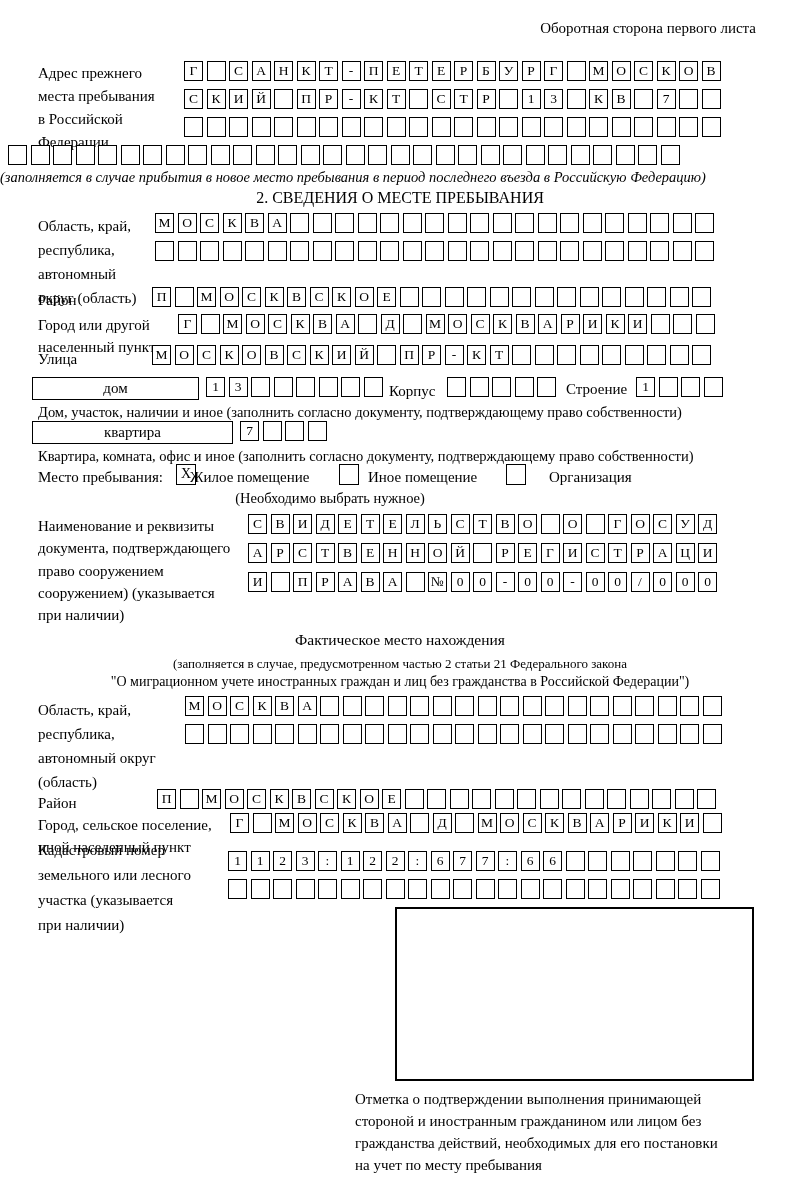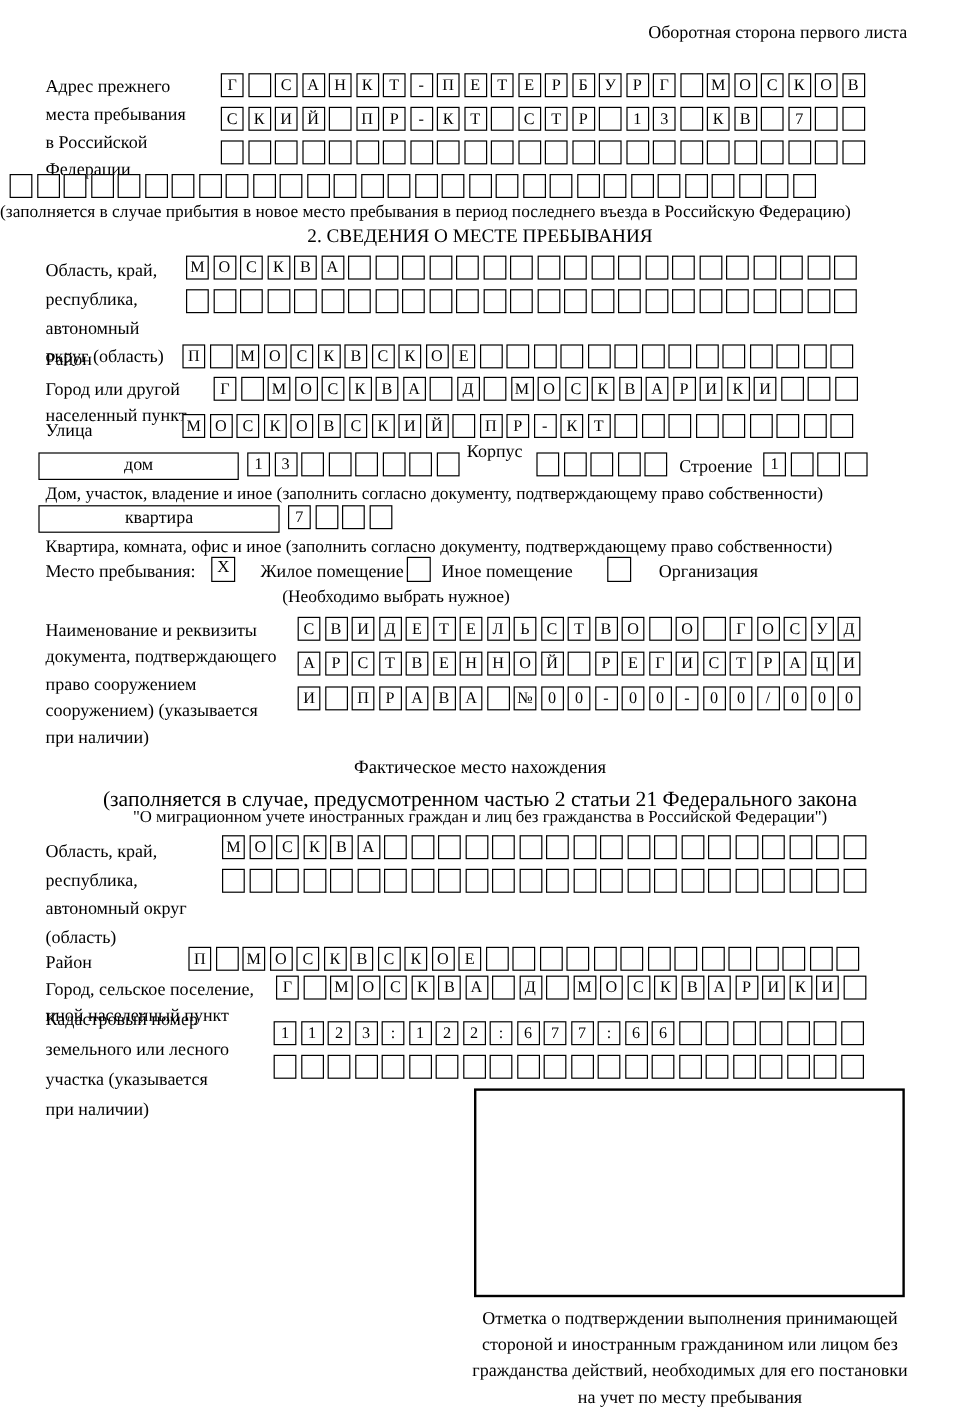--- a/index.html
+++ b/index.html
@@ -31,21 +31,21 @@
   <div class="lbl" style="left:38px;top:62px;">
     <div class="lblline">Адрес прежнего</div>
     <div class="lblline">места пребывания</div>
     <div class="lblline">в Российской</div>
     <div class="lblline">Федерации</div>
   </div>
   <div class="gridrow" style="left:184px;top:61px;"><span class="cell">Г</span><span class="cell"></span><span class="cell">С</span><span class="cell">А</span><span class="cell">Н</span><span class="cell">К</span><span class="cell">Т</span><span class="cell">-</span><span class="cell">П</span><span class="cell">Е</span><span class="cell">Т</span><span class="cell">Е</span><span class="cell">Р</span><span class="cell">Б</span><span class="cell">У</span><span class="cell">Р</span><span class="cell">Г</span><span class="cell"></span><span class="cell">М</span><span class="cell">О</span><span class="cell">С</span><span class="cell">К</span><span class="cell">О</span><span class="cell">В</span></div>
   <div class="gridrow" style="left:184px;top:89px;"><span class="cell">С</span><span class="cell">К</span><span class="cell">И</span><span class="cell">Й</span><span class="cell"></span><span class="cell">П</span><span class="cell">Р</span><span class="cell">-</span><span class="cell">К</span><span class="cell">Т</span><span class="cell"></span><span class="cell">С</span><span class="cell">Т</span><span class="cell">Р</span><span class="cell"></span><span class="cell">1</span><span class="cell">3</span><span class="cell"></span><span class="cell">К</span><span class="cell">В</span><span class="cell"></span><span class="cell">7</span><span class="cell"></span><span class="cell"></span></div>
   <div class="gridrow" style="left:184px;top:117px;"><span class="cell"></span><span class="cell"></span><span class="cell"></span><span class="cell"></span><span class="cell"></span><span class="cell"></span><span class="cell"></span><span class="cell"></span><span class="cell"></span><span class="cell"></span><span class="cell"></span><span class="cell"></span><span class="cell"></span><span class="cell"></span><span class="cell"></span><span class="cell"></span><span class="cell"></span><span class="cell"></span><span class="cell"></span><span class="cell"></span><span class="cell"></span><span class="cell"></span><span class="cell"></span><span class="cell"></span></div>
   <div class="gridrow" style="left:8px;top:145px;"><span class="cell"></span><span class="cell"></span><span class="cell"></span><span class="cell"></span><span class="cell"></span><span class="cell"></span><span class="cell"></span><span class="cell"></span><span class="cell"></span><span class="cell"></span><span class="cell"></span><span class="cell"></span><span class="cell"></span><span class="cell"></span><span class="cell"></span><span class="cell"></span><span class="cell"></span><span class="cell"></span><span class="cell"></span><span class="cell"></span><span class="cell"></span><span class="cell"></span><span class="cell"></span><span class="cell"></span><span class="cell"></span><span class="cell"></span><span class="cell"></span><span class="cell"></span><span class="cell"></span><span class="cell"></span></div>
-  <div class="cap center" style="left:0;top:169px;width:656px;">(заполняется в случае прибытия в новое место пребывания в период последнего въезда в Российскую Федерацию)</div>
+  <div class="cap center" style="left:0;top:169px;width:656px;font-style:italic;">(заполняется в случае прибытия в новое место пребывания в период последнего въезда в Российскую Федерацию)</div>
 
   <div class="title" style="top:189px;font-size:16px;">2. СВЕДЕНИЯ О МЕСТЕ ПРЕБЫВАНИЯ</div>
 
   <div class="lbl" style="left:38px;top:214px;line-height:24px;">
     <div class="lblline">Область, край,</div>
     <div class="lblline">республика,</div>
     <div class="lblline">автономный</div>
     <div class="lblline">округ (область)</div>
   </div>
   <div class="gridrow" style="left:155px;top:213px;"><span class="cell">М</span><span class="cell">О</span><span class="cell">С</span><span class="cell">К</span><span class="cell">В</span><span class="cell">А</span><span class="cell"></span><span class="cell"></span><span class="cell"></span><span class="cell"></span><span class="cell"></span><span class="cell"></span><span class="cell"></span><span class="cell"></span><span class="cell"></span><span class="cell"></span><span class="cell"></span><span class="cell"></span><span class="cell"></span><span class="cell"></span><span class="cell"></span><span class="cell"></span><span class="cell"></span><span class="cell"></span><span class="cell"></span></div>
@@ -58,52 +58,52 @@
     <div class="lblline">Город или другой</div>
     <div class="lblline">населенный пункт</div>
   </div>
   <div class="gridrow" style="left:178px;top:314px;"><span class="cell">Г</span><span class="cell"></span><span class="cell">М</span><span class="cell">О</span><span class="cell">С</span><span class="cell">К</span><span class="cell">В</span><span class="cell">А</span><span class="cell"></span><span class="cell">Д</span><span class="cell"></span><span class="cell">М</span><span class="cell">О</span><span class="cell">С</span><span class="cell">К</span><span class="cell">В</span><span class="cell">А</span><span class="cell">Р</span><span class="cell">И</span><span class="cell">К</span><span class="cell">И</span><span class="cell"></span><span class="cell"></span><span class="cell"></span></div>
 
   <div class="lbl" style="left:38px;top:348px;">Улица</div>
   <div class="gridrow" style="left:152px;top:345px;"><span class="cell">М</span><span class="cell">О</span><span class="cell">С</span><span class="cell">К</span><span class="cell">О</span><span class="cell">В</span><span class="cell">С</span><span class="cell">К</span><span class="cell">И</span><span class="cell">Й</span><span class="cell"></span><span class="cell">П</span><span class="cell">Р</span><span class="cell">-</span><span class="cell">К</span><span class="cell">Т</span><span class="cell"></span><span class="cell"></span><span class="cell"></span><span class="cell"></span><span class="cell"></span><span class="cell"></span><span class="cell"></span><span class="cell"></span><span class="cell"></span></div>
 
   <div class="fieldbox" style="left:32px;top:377px;width:167px;">дом</div>
   <div class="gridrow" style="left:206px;top:377px;"><span class="cell">1</span><span class="cell">3</span><span class="cell"></span><span class="cell"></span><span class="cell"></span><span class="cell"></span><span class="cell"></span><span class="cell"></span></div>
-  <div class="lbl" style="left:389px;top:366px;">Корпус</div>
+  <div class="lbl" style="left:389px;top:380px;">Корпус</div>
   <div class="gridrow" style="left:447px;top:377px;"><span class="cell"></span><span class="cell"></span><span class="cell"></span><span class="cell"></span><span class="cell"></span></div>
   <div class="lbl" style="left:566px;top:378px;">Строение</div>
   <div class="gridrow" style="left:636px;top:377px;"><span class="cell">1</span><span class="cell"></span><span class="cell"></span><span class="cell"></span></div>
-  <div class="cap" style="left:38px;top:404px;">Дом, участок, владение и иное (заполнить согласно документу, подтверждающему право собственности)</div>
+  <div class="cap" style="left:38px;top:404px;">Дом, участок, наличии и иное (заполнить согласно документу, подтверждающему право собственности)</div>
 
   <div class="fieldbox" style="left:32px;top:421px;width:201px;">квартира</div>
   <div class="gridrow" style="left:240px;top:421px;"><span class="cell">7</span><span class="cell"></span><span class="cell"></span><span class="cell"></span></div>
   <div class="cap" style="left:38px;top:448px;">Квартира, комната, офис и иное (заполнить согласно документу, подтверждающему право собственности)</div>
 
   <div class="lbl" style="left:38px;top:466px;">Место пребывания:</div>
   <div class="cbx" style="left:176px;top:464px;">X</div>
-  <div class="lbl" style="left:217px;top:466px;">Жилое помещение</div>
+  <div class="lbl" style="left:190px;top:466px;">Жилое помещение</div>
   <div class="cbx" style="left:339px;top:464px;"></div>
   <div class="lbl" style="left:368px;top:466px;">Иное помещение</div>
   <div class="cbx" style="left:506px;top:464px;"></div>
   <div class="lbl" style="left:549px;top:466px;">Организация</div>
   <div class="cap center" style="left:130px;top:490px;width:400px;">(Необходимо выбрать нужное)</div>
 
   <div class="lbl" style="left:38px;top:515px;line-height:22.3px;">
     <div class="lblline">Наименование и реквизиты</div>
     <div class="lblline">документа, подтверждающего</div>
     <div class="lblline">право сооружением</div>
     <div class="lblline">сооружением) (указывается</div>
     <div class="lblline">при наличии)</div>
   </div>
   <div class="gridrow" style="left:248px;top:514px;"><span class="cell">С</span><span class="cell">В</span><span class="cell">И</span><span class="cell">Д</span><span class="cell">Е</span><span class="cell">Т</span><span class="cell">Е</span><span class="cell">Л</span><span class="cell">Ь</span><span class="cell">С</span><span class="cell">Т</span><span class="cell">В</span><span class="cell">О</span><span class="cell"></span><span class="cell">О</span><span class="cell"></span><span class="cell">Г</span><span class="cell">О</span><span class="cell">С</span><span class="cell">У</span><span class="cell">Д</span></div>
   <div class="gridrow" style="left:248px;top:543px;"><span class="cell">А</span><span class="cell">Р</span><span class="cell">С</span><span class="cell">Т</span><span class="cell">В</span><span class="cell">Е</span><span class="cell">Н</span><span class="cell">Н</span><span class="cell">О</span><span class="cell">Й</span><span class="cell"></span><span class="cell">Р</span><span class="cell">Е</span><span class="cell">Г</span><span class="cell">И</span><span class="cell">С</span><span class="cell">Т</span><span class="cell">Р</span><span class="cell">А</span><span class="cell">Ц</span><span class="cell">И</span></div>
   <div class="gridrow" style="left:248px;top:572px;"><span class="cell">И</span><span class="cell"></span><span class="cell">П</span><span class="cell">Р</span><span class="cell">А</span><span class="cell">В</span><span class="cell">А</span><span class="cell"></span><span class="cell">№</span><span class="cell">0</span><span class="cell">0</span><span class="cell">-</span><span class="cell">0</span><span class="cell">0</span><span class="cell">-</span><span class="cell">0</span><span class="cell">0</span><span class="cell">/</span><span class="cell">0</span><span class="cell">0</span><span class="cell">0</span></div>
 
   <div class="title" style="top:631px;">Фактическое место нахождения</div>
-  <div class="cap center" style="left:0;top:656px;width:800px;font-size:18px;">(заполняется в случае, предусмотренном частью 2 статьи 21 Федерального закона</div>
+  <div class="cap center" style="left:0;top:656px;width:800px;font-size:13px;">(заполняется в случае, предусмотренном частью 2 статьи 21 Федерального закона</div>
   <div class="cap center" style="left:0;top:674px;width:800px;font-size:14px;">"О миграционном учете иностранных граждан и лиц без гражданства в Российской Федерации")</div>
 
   <div class="lbl" style="left:38px;top:698px;line-height:24px;">
     <div class="lblline">Область, край,</div>
     <div class="lblline">республика,</div>
     <div class="lblline">автономный округ</div>
     <div class="lblline">(область)</div>
   </div>
   <div class="gridrow" style="left:185px;top:696px;"><span class="cell">М</span><span class="cell">О</span><span class="cell">С</span><span class="cell">К</span><span class="cell">В</span><span class="cell">А</span><span class="cell"></span><span class="cell"></span><span class="cell"></span><span class="cell"></span><span class="cell"></span><span class="cell"></span><span class="cell"></span><span class="cell"></span><span class="cell"></span><span class="cell"></span><span class="cell"></span><span class="cell"></span><span class="cell"></span><span class="cell"></span><span class="cell"></span><span class="cell"></span><span class="cell"></span><span class="cell"></span></div>
   <div class="gridrow" style="left:185px;top:724px;"><span class="cell"></span><span class="cell"></span><span class="cell"></span><span class="cell"></span><span class="cell"></span><span class="cell"></span><span class="cell"></span><span class="cell"></span><span class="cell"></span><span class="cell"></span><span class="cell"></span><span class="cell"></span><span class="cell"></span><span class="cell"></span><span class="cell"></span><span class="cell"></span><span class="cell"></span><span class="cell"></span><span class="cell"></span><span class="cell"></span><span class="cell"></span><span class="cell"></span><span class="cell"></span><span class="cell"></span></div>
@@ -120,20 +120,20 @@
   <div class="lbl" style="left:38px;top:838px;line-height:25px;">
     <div class="lblline">Кадастровый номер</div>
     <div class="lblline">земельного или лесного</div>
     <div class="lblline">участка (указывается</div>
     <div class="lblline">при наличии)</div>
   </div>
   <div class="gridrow" style="left:228px;top:851px;"><span class="cell">1</span><span class="cell">1</span><span class="cell">2</span><span class="cell">3</span><span class="cell">:</span><span class="cell">1</span><span class="cell">2</span><span class="cell">2</span><span class="cell">:</span><span class="cell">6</span><span class="cell">7</span><span class="cell">7</span><span class="cell">:</span><span class="cell">6</span><span class="cell">6</span><span class="cell"></span><span class="cell"></span><span class="cell"></span><span class="cell"></span><span class="cell"></span><span class="cell"></span><span class="cell"></span></div>
   <div class="gridrow" style="left:228px;top:879px;"><span class="cell"></span><span class="cell"></span><span class="cell"></span><span class="cell"></span><span class="cell"></span><span class="cell"></span><span class="cell"></span><span class="cell"></span><span class="cell"></span><span class="cell"></span><span class="cell"></span><span class="cell"></span><span class="cell"></span><span class="cell"></span><span class="cell"></span><span class="cell"></span><span class="cell"></span><span class="cell"></span><span class="cell"></span><span class="cell"></span><span class="cell"></span><span class="cell"></span></div>
 
   <div class="markbox" style="left:395px;top:907px;width:359px;height:174px;"></div>
-  <div class="abs" style="left:355px;top:1088px;width:440px;text-align:center;font-size:15px;line-height:22px;">
+  <div class="abs" style="left:355px;top:1088px;width:440px;font-size:15px;line-height:22px;">
     <div class="lblline">Отметка о подтверждении выполнения принимающей</div>
     <div class="lblline">стороной и иностранным гражданином или лицом без</div>
     <div class="lblline">гражданства действий, необходимых для его постановки</div>
     <div class="lblline">на учет по месту пребывания</div>
   </div>
 
 </div>
 
 </body></html>

